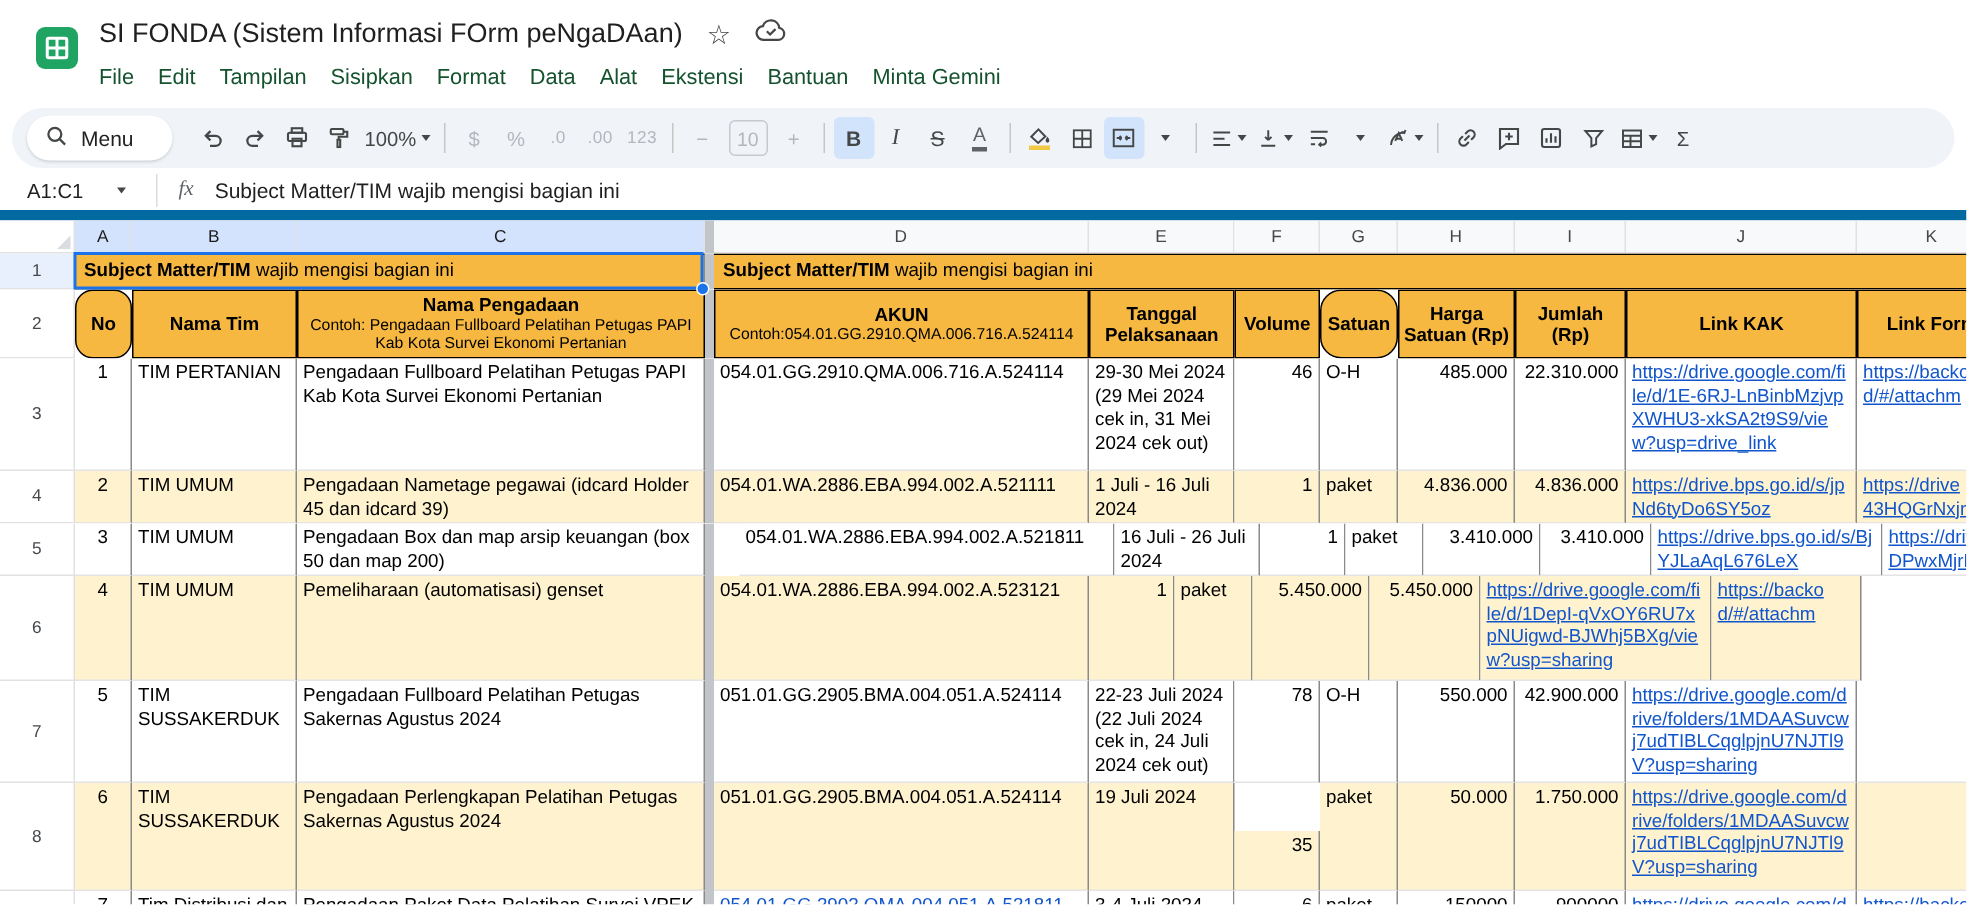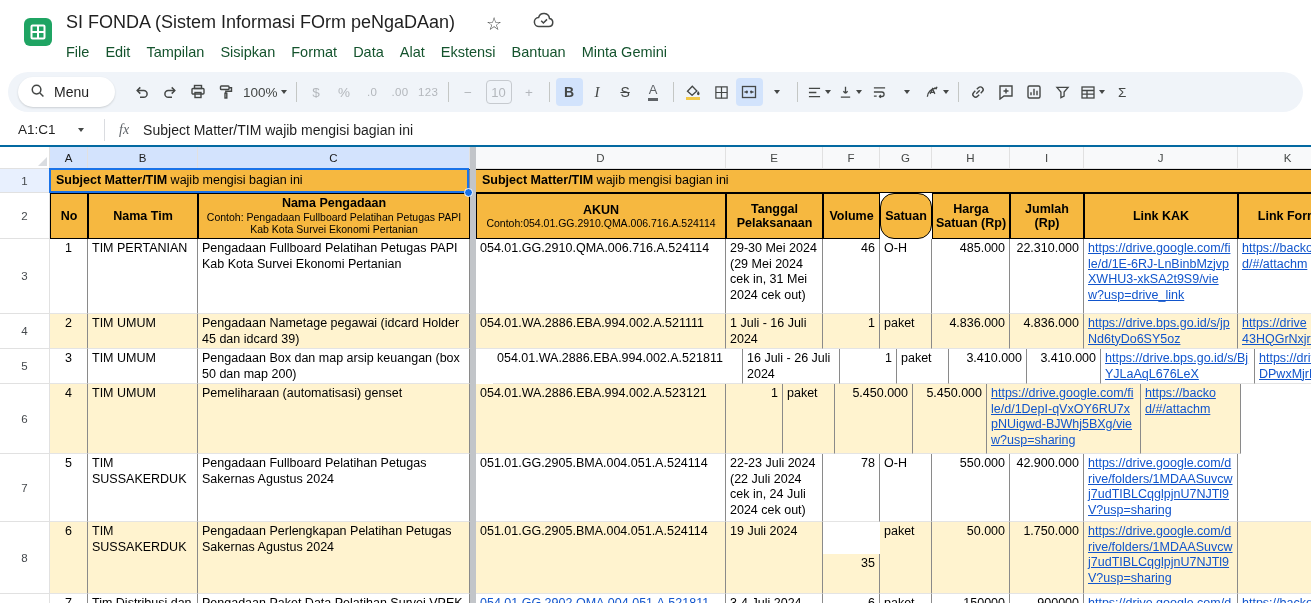--- a/index.html
+++ b/index.html
@@ -2,21 +2,21 @@
 <html><head>
 <meta charset="utf-8">
 <style>
   * { box-sizing: border-box; margin: 0; padding: 0; }
   html,body { width:1311px; height:603px; overflow:hidden; background:#fff;
     font-family:"Liberation Sans", sans-serif; }
 
   
   .topbar { position:relative; height:70px; background:#fff; }
   .sheets-icon { position:absolute; left:24px; top:18px; }
-  .title-row { position:absolute; left:66px; top:11px; display:flex; align-items:flex-end; gap:31px; }
+  .title-row { position:absolute; left:66px; top:11px; display:flex; align-items:center; gap:16px; }
   .doc-title { font-size:18px; color:#1f1f1f; white-space:nowrap; }
   .star-ic { font-size:18px; color:#444746; line-height:1; }
   .menubar { position:absolute; left:58px; top:41px; display:flex; }
   .menu-item { padding:3px 8px; font-size:14.5px; color:#14532d; border-radius:4px; white-space:nowrap; }
 
   
   .toolbar-wrap { padding:2px 8px; height:44px; }
   .toolbar { height:40px; background:#F0F4F9; border-radius:22px; display:flex; align-items:center; padding:0 10px; gap:1px; }
   .search-pill { background:#fff; border-radius:16px; height:30px; display:flex; align-items:center; gap:9px; padding:0 26px 0 12px; margin-right:12px; box-shadow:0 1px 2px rgba(60,64,67,.2); }
   .search-pill span { font-size:14px; color:#1f1f1f; }
@@ -29,21 +29,21 @@
   .b-glyph { font-weight:bold; font-size:14px; }
   .i-glyph { font-style:italic; font-family:"Liberation Serif", serif; font-size:15px; }
   .s-glyph { text-decoration:line-through; font-size:14px; }
   .a-glyph { font-size:13px; color:#5F6368; border-bottom:3px solid #5F6368; line-height:1.1; padding:0 1px; }
   .fill-wrap { display:flex; flex-direction:column; align-items:center; }
   .fill-bar { width:14px; height:3px; background:#F2C847; margin-top:1px; }
   .fontsize-box { width:26px; height:24px; border:1px solid #C6CACF; border-radius:4px; display:flex; align-items:center; justify-content:center; font-size:13px; color:#B3B7BC; }
   .small-num { font-size:11.5px; letter-spacing:.3px; }
 
   
-  .formulabar { height:33px; display:flex; align-items:center; border-bottom:2px solid #0369a1; }
+  .formulabar { height:33px; display:flex; align-items:center; border-bottom:7px solid #0369a1; }
   .namebox { width:100px; padding-left:18px; display:flex; align-items:center; gap:22px; font-size:13.5px; color:#1f1f1f; }
   .fbar-sep { width:1px; height:22px; background:#DADCE0; margin:0 8px 0 4px; }
   .fx { font-style:italic; font-family:"Liberation Serif", serif; font-size:14px; color:#5F6368; margin:0 14px 0 6px; }
   .formula-text { font-size:14px; color:#1f1f1f; white-space:nowrap; }
 
   
   .sheet { position:relative; width:1311px; height:456px; overflow:hidden; background:#fff; }
   .colrow { display:flex; height:22px; }
   .corner { width:50px; flex:none; background:#fff; border-right:1px solid #E1E1E1; border-bottom:1px solid #E1E1E1; position:relative; }
   .corner::after { content:""; position:absolute; right:2px; bottom:2px; border-left:9px solid transparent; border-bottom:9px solid #D9DCE0; }
@@ -294,21 +294,21 @@
           <div class="" style="display: inline; white-space: pre;"> wajib mengisi bagian ini</div>
         </div>
         <div class="freeze"></div>
         <div class="cell banner" style="width: 862px;">
           <div class="bld" style="display: inline;">Subject Matter/TIM</div>
           <div class="" style="display: inline; white-space: pre;"> wajib mengisi bagian ini</div>
         </div>
       </div>
       <div class="row" style="height: 46px;">
         <div class="gutter">2</div>
-        <div class="hcell" style="width: 38px;">
+        <div class="hcell" style="width: 38px; border-radius: 12px;">
           <div class="">No</div>
         </div>
         <div class="hcell" style="width: 110px;">
           <div class="">Nama Tim</div>
         </div>
         <div class="hcell" style="width: 272px;">
           <div class="">Nama Pengadaan</div>
           <div class="hsub">Contoh: Pengadaan Fullboard Pelatihan Petugas PAPI Kab Kota Survei Ekonomi Pertanian</div>
         </div>
         <div class="freeze"></div>

